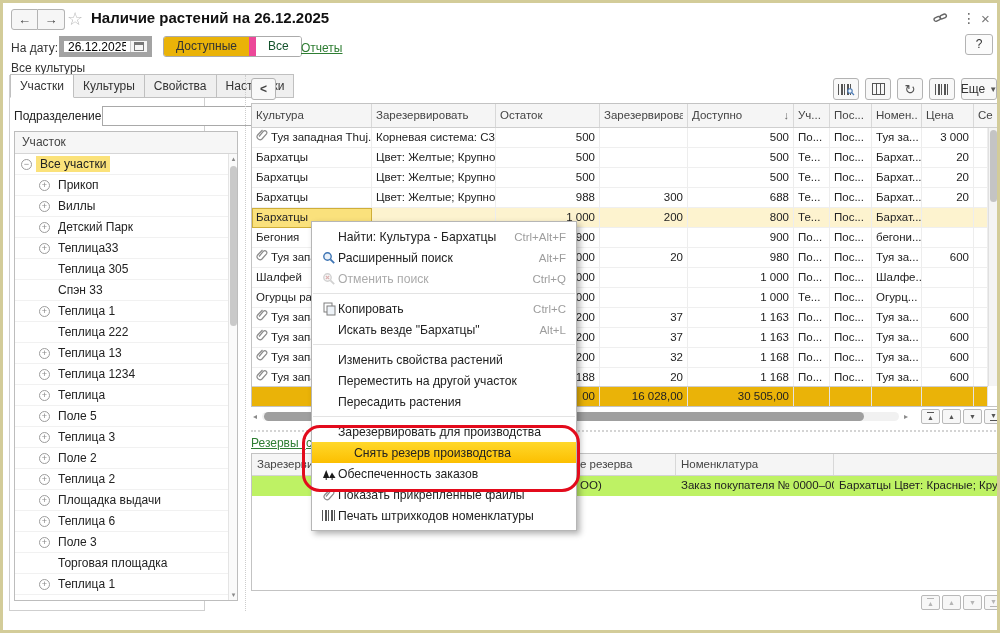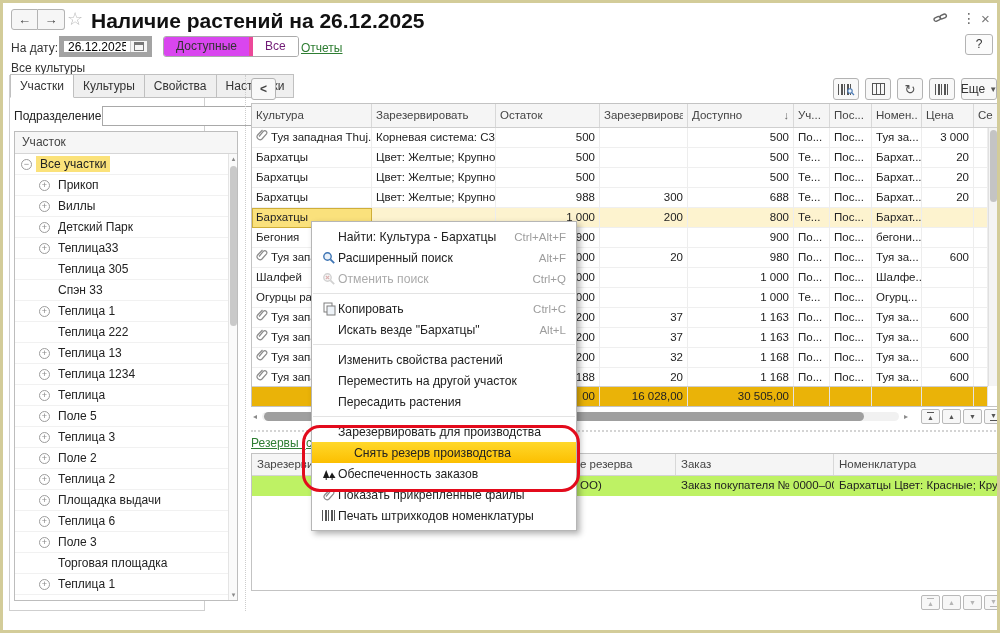--- a/index.html
+++ b/index.html
@@ -6,38 +6,38 @@
   html,body { width:1000px; height:633px; }
   body { font-family:"Liberation Sans","DejaVu Sans",sans-serif; font-size:12px; color:#222; background:#fff; }
   .screen { position:relative; width:1000px; height:633px; background:#fff; border:3px solid #d3cc99; overflow:hidden; }
 
   
   .navgrp { position:absolute; left:8px; top:6px; display:flex; }
   .navbtn { width:27px; height:21px; border:1px solid #b3b3b3; background:#f6f6f6; color:#444; font-size:13px; line-height:19px; text-align:center; cursor:pointer; }
   .navbtn.first { border-radius:3px 0 0 3px; }
   .navbtn.last  { border-radius:0 3px 3px 0; border-left:none; }
   .star { position:absolute; left:64px; top:5px; font-size:18px; color:#b9b9b9; }
-  .title { position:absolute; left:88px; top:6px; font-size:21px; font-weight:bold; color:#111; }
+  .title { position:absolute; left:88px; top:6px; font-size:15px; font-weight:bold; color:#111; }
   .hdr-ico { position:absolute; top:7px; color:#666; }
   .hdr-ico.link { left:930px; top:9px; }
   .hdr-ico.dots { left:959px; font-size:14px; letter-spacing:0; top:7px; }
   .hdr-ico.close { left:978px; font-size:15px; color:#777; }
   .help-btn { position:absolute; left:962px; top:31px; width:28px; height:21px; border:1px solid #b3b3b3; border-radius:3px; background:#fbfbfb; text-align:center; line-height:19px; font-size:12px; color:#333; }
 
   
   .lbl { color:#333; }
   .date-label { position:absolute; left:8px; top:38px; }
   .date-box { position:absolute; left:56px; top:33px; width:93px; height:21px; border:5px solid #a3a3a3; background:#fff; display:flex; }
   .date-box input { flex:1; border:none; outline:none; font:inherit; padding:0 4px; width:60px; }
   .cal-btn { width:17px; border-left:1px solid #c9c9c9; background:#f6f6f6; display:flex; align-items:center; justify-content:center; }
   .cal-glyph { width:10px; height:9px; border:1px solid #777; border-top:3px solid #777; }
   .seg { position:absolute; left:160px; top:33px; height:21px; display:flex; border:1px solid #ababab; border-radius:3px; overflow:hidden; }
   .seg .opt { padding:0 12px; line-height:19px; background:#fff; }
-  .seg .opt.dim { background:#d946ef; color:#333; border-right:4px solid #ec4899; }
-  .seg .opt.on { color:#701a75; }
+  .seg .opt.dim { background:#eab308; color:#333; border-right:7px solid #ec4899; }
+  .seg .opt.on { color:#14532d; }
   .link { color:#2e7d32; text-decoration:underline; cursor:pointer; }
   .reports { position:absolute; left:298px; top:38px; }
   .scope { position:absolute; left:8px; top:58px; color:#333; }
 
   
   .lpanel { position:absolute; left:6px; top:72px; width:196px; height:536px; background:#fff; border:1px solid #cfcfcf; border-top:none; }
   .tabs { position:absolute; left:0; top:-1px; width:232px; height:24px; display:flex; }
   .tab { padding:0 9px; line-height:22px; border:1px solid #c0c0c0; border-left:none; background:#efefef; color:#333; cursor:pointer; }
   .tab:first-child { border-left:1px solid #c0c0c0; }
   .tab.active { background:#fff; border-bottom-color:#fff; font-weight:normal; }
@@ -588,21 +588,20 @@
   </div>
 
   <div class="hsplit"></div>
 
   <div class="link res-link">Резервы (скрыть)</div>
   <div class="rtable">
     <div class="rhead">
       <div>Зарезервир...</div>
       <div></div>
       <div class="pad">е резерва</div>
-      <div>Заказ</div>
       <div>Номенклатура</div>
     </div>
     <div class="rrow">
       <div></div>
         <div></div>
       <div class="pad">ОО)</div>
       <div>Заказ покупателя № 0000–000...</div>
       <div>Бархатцы Цвет: Красные; Кру...</div>
     </div>
   </div>

